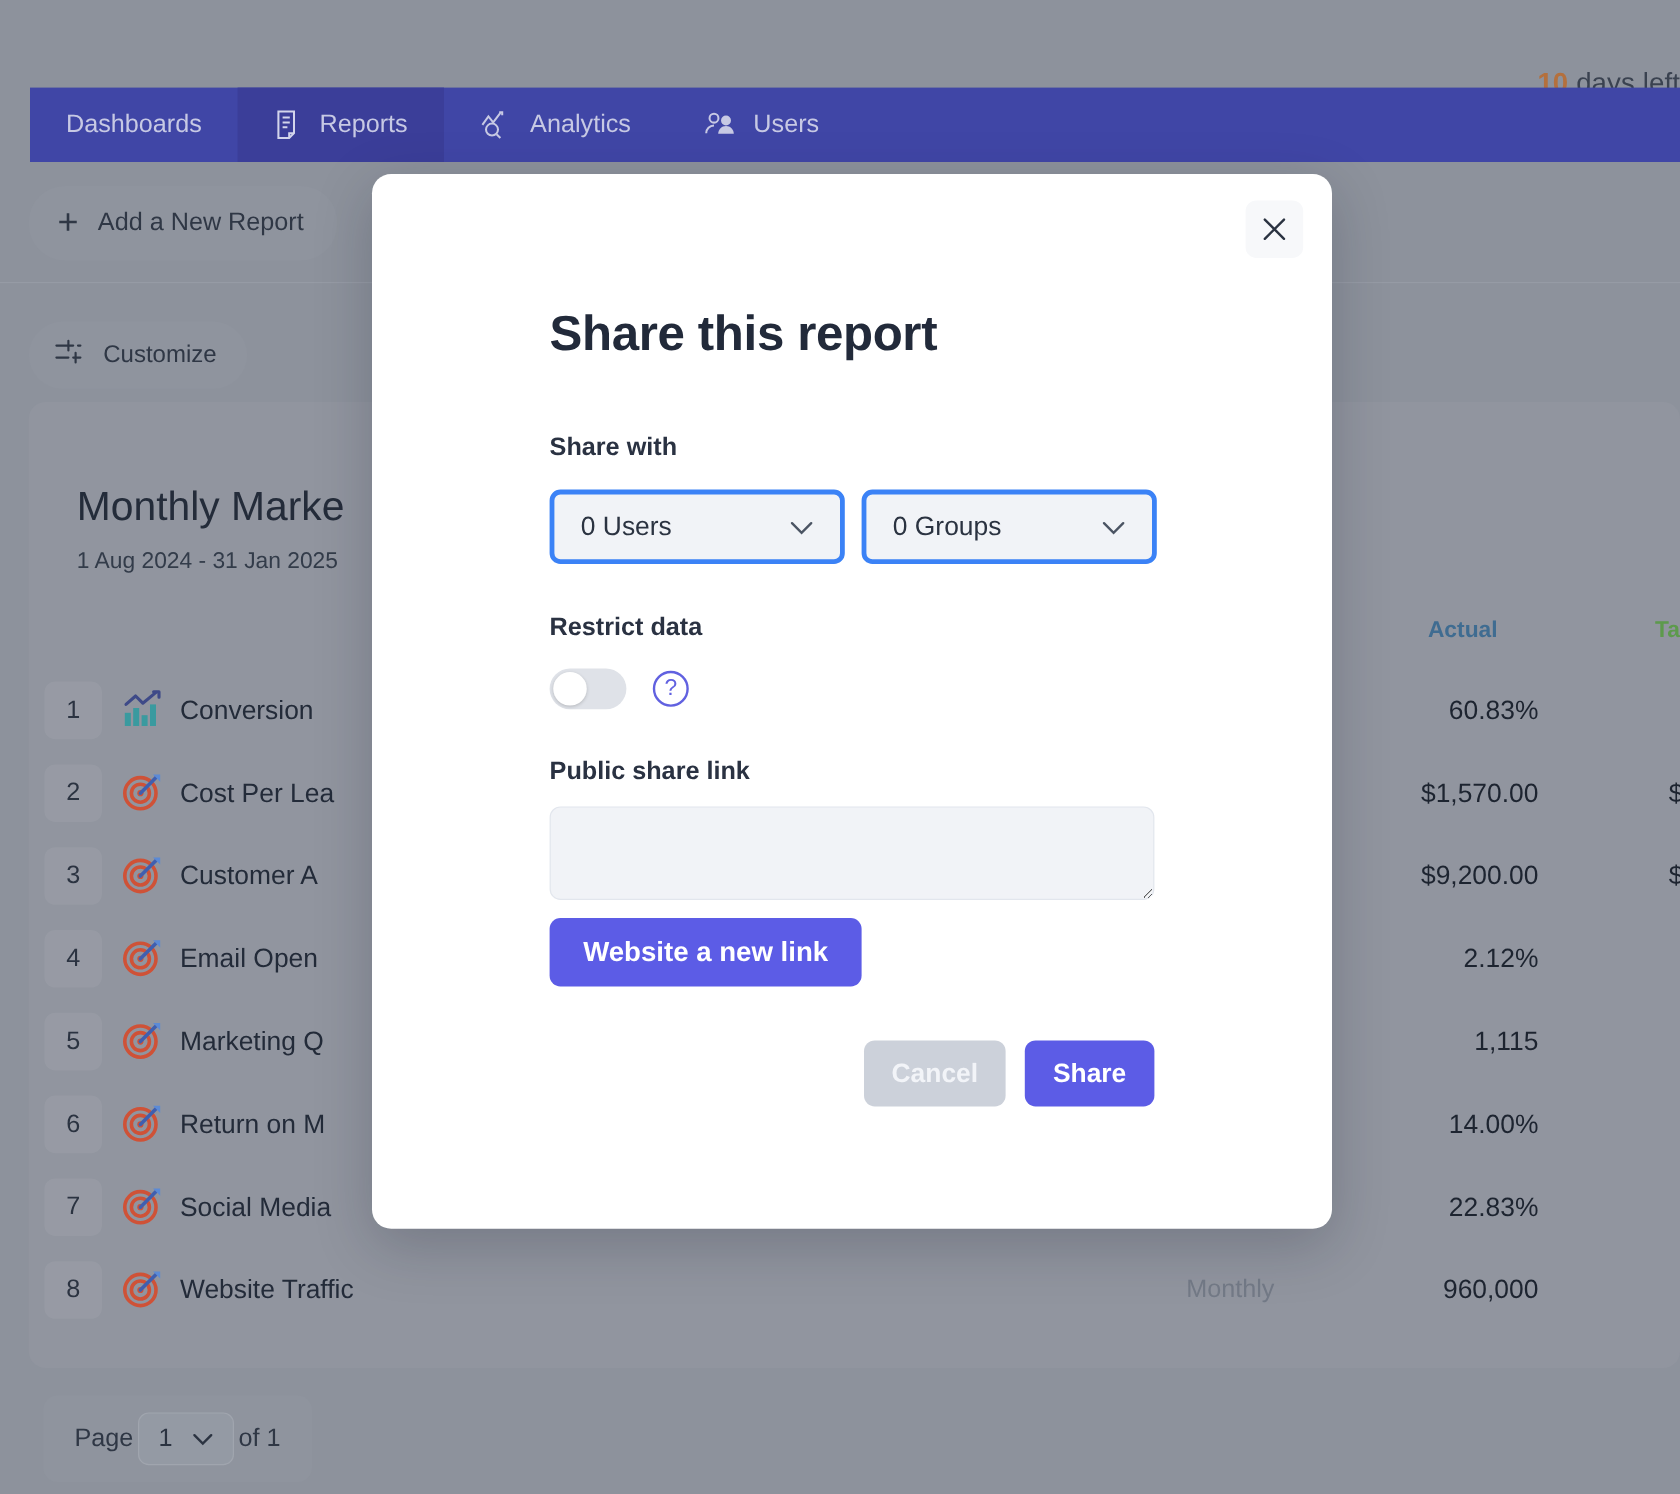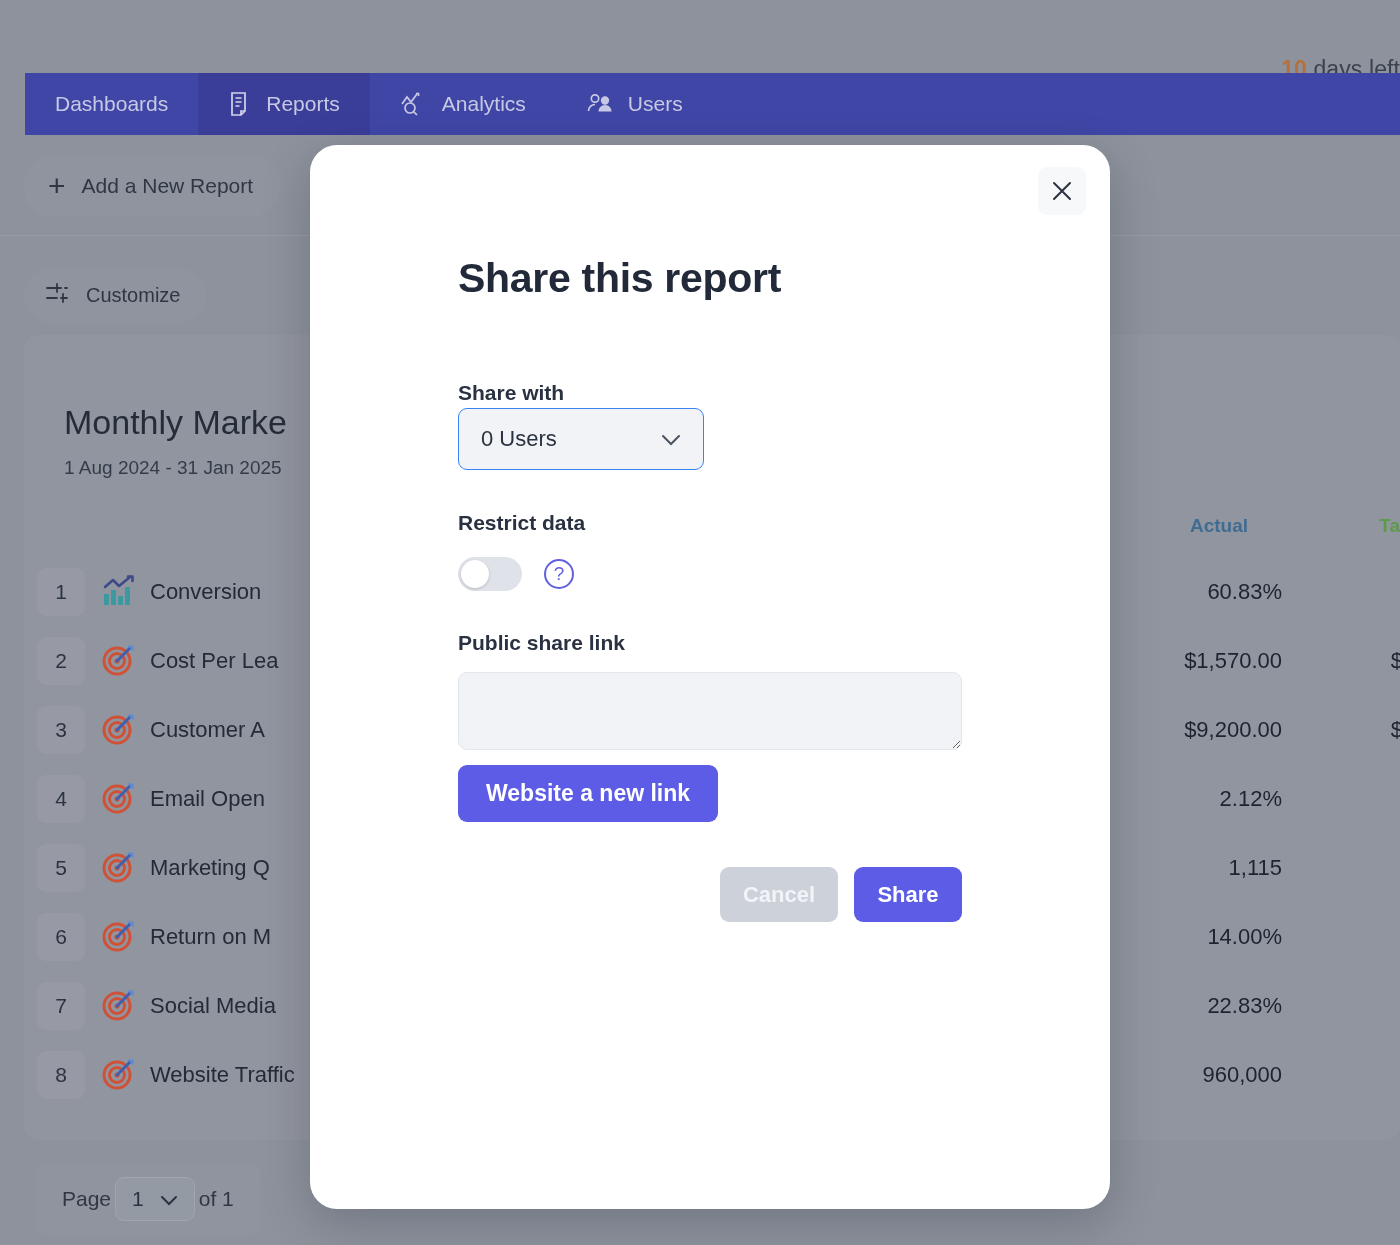--- a/index.html
+++ b/index.html
@@ -235,23 +235,23 @@
     padding: 9px 16px;
     color: #2b3341;
   }
 
   
   #share-modal {
     position: absolute;
     left: 310px;
     top: 145px;
     width: 800px;
-    height: 1064px;
+    height: 879px;
     background: #ffffff;
-    border-radius: 27px;
+    border-radius: 16px;
     box-shadow: 0 14px 48px rgba(20,25,40,.22);
     z-index: 20;
   }
   .modal-close {
     position: absolute;
     right: 24px;
     top: 22px;
     width: 48px;
     height: 48px;
     border-radius: 9px;
@@ -269,36 +269,36 @@
     font-size: 41px;
     font-weight: bold;
     color: #222a3a;
     letter-spacing: -.3px;
   }
   .field-label {
     font-size: 21px;
     font-weight: bold;
     color: #2a3242;
   }
-  .lbl-share-with { position: absolute; left: 148px; top: 236px; }
+  .lbl-share-with { position: absolute; left: 148px; top: 216px; }
   .lbl-restrict   { position: absolute; left: 148px; top: 366px; }
   .lbl-public     { position: absolute; left: 148px; top: 486px; }
 
   .selects {
     position: absolute;
     left: 148px;
     top: 263px;
     display: flex;
     gap: 14px;
   }
   .sel {
     width: 246px;
     height: 62px;
     background: #f1f3f7;
-    border: 1px solid #3b82f6;
+    border: 4px solid #3b82f6;
     border-radius: 9px;
     display: flex;
     align-items: center;
     justify-content: space-between;
     padding: 0 22px;
     font-size: 22px;
     color: #2b3341;
     cursor: pointer;
   }
 
@@ -613,20 +613,28 @@
   <div class="field-label lbl-share-with">Share with</div>
   <div class="selects">
     <div class="sel">
       <span>0 Users</span>
       <span>
         <svg width="20" height="12" viewBox="0 0 20 12" fill="none" stroke="#4b5463" stroke-width="2" stroke-linecap="round">
             <path d="M2 2l8 8 8-8"></path>
           </svg>
       </span>
     </div>
+    <div class="sel">
+      <span>0 Groups</span>
+      <span>
+        <svg width="20" height="12" viewBox="0 0 20 12" fill="none" stroke="#4b5463" stroke-width="2" stroke-linecap="round">
+            <path d="M2 2l8 8 8-8"></path>
+          </svg>
+      </span>
+    </div>
   </div>
 
   <div class="field-label lbl-restrict">Restrict data</div>
   <div class="toggle-row">
     <button class="toggle">
       <span class="knob"></span>
     </button>
     <button class="help-icon">?</button>
   </div>
 

